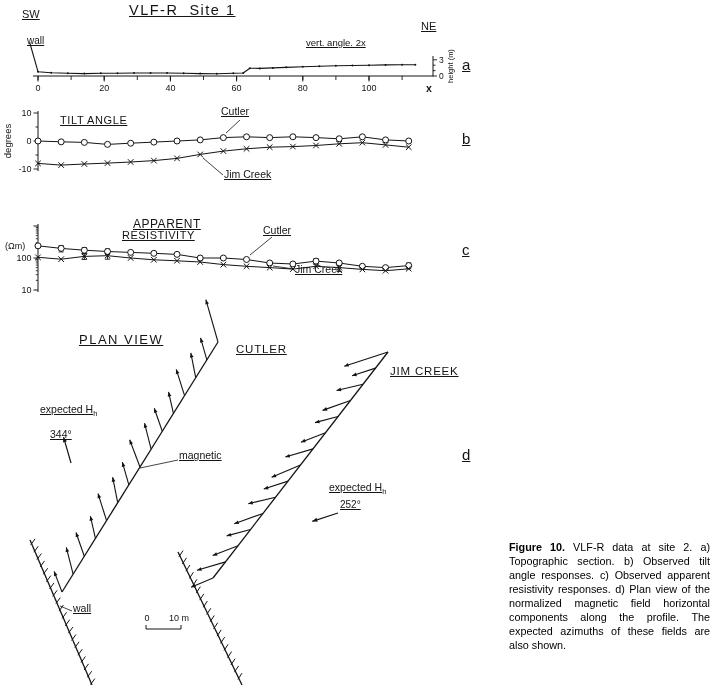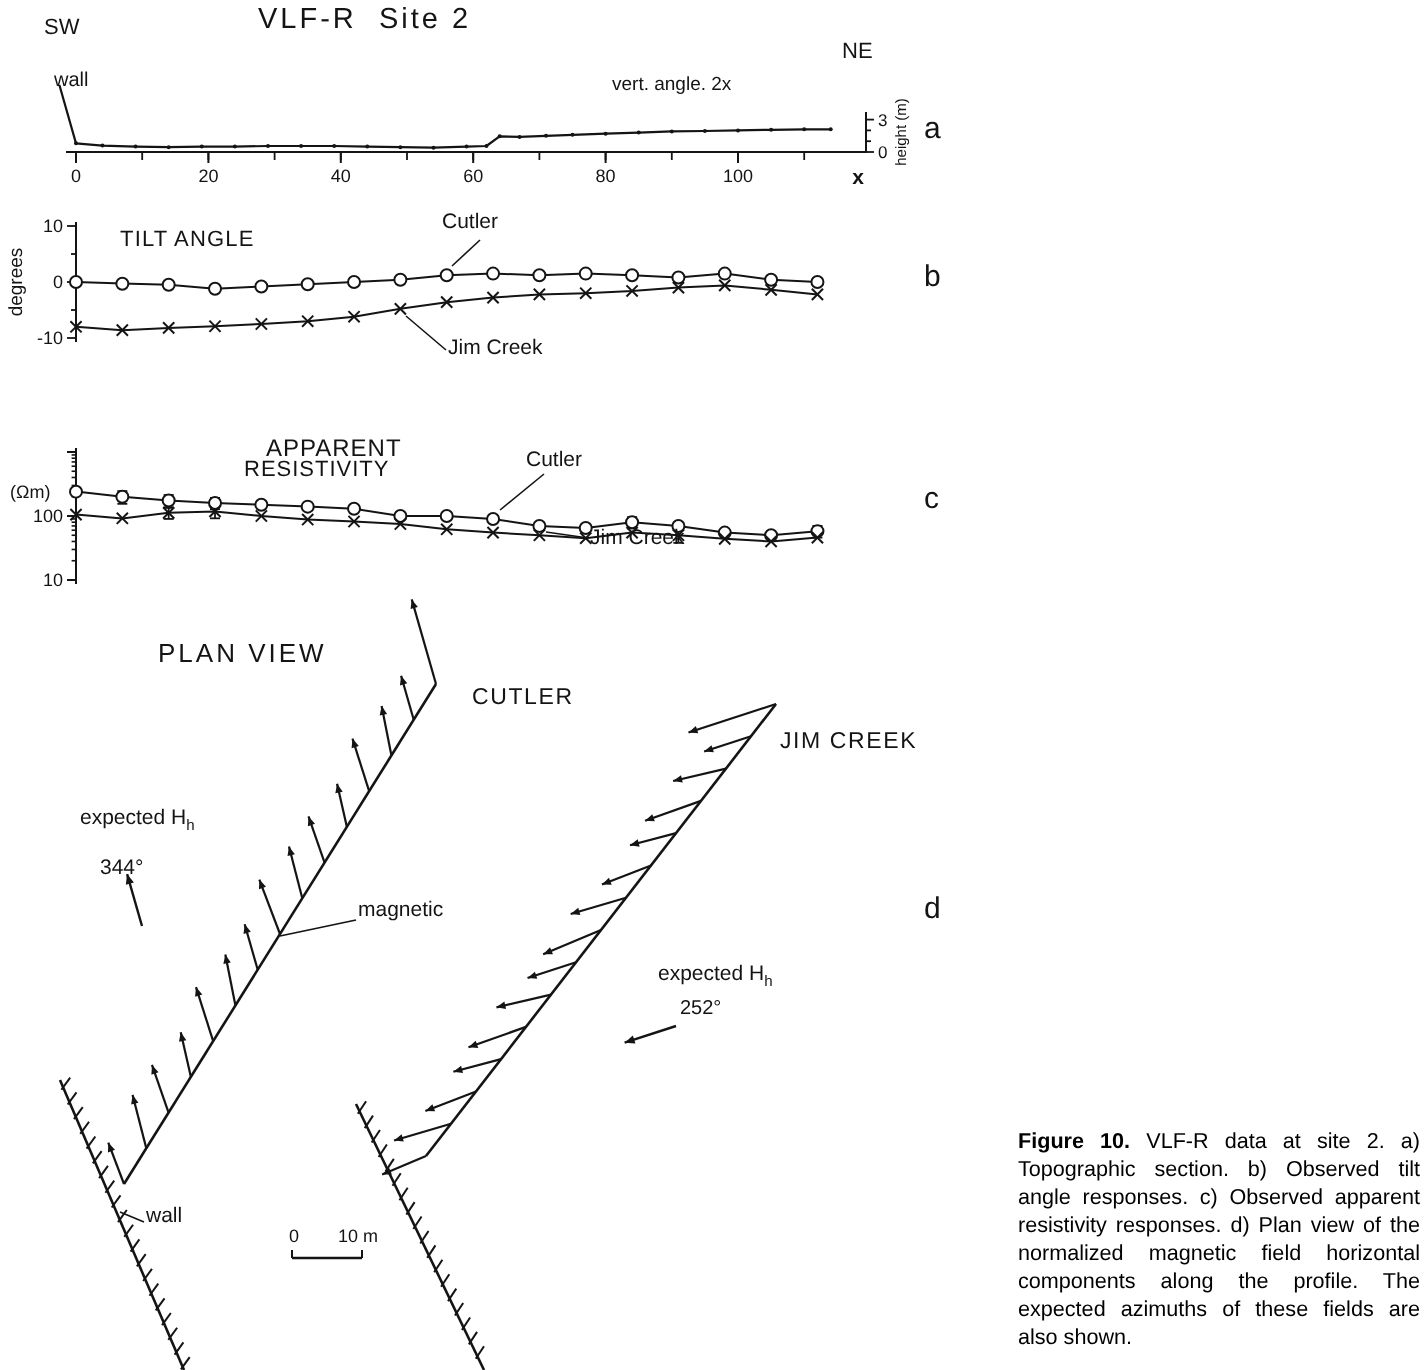--- a/index.html
+++ b/index.html
@@ -1,21 +1,21 @@
 <!DOCTYPE html>
 <html><head>
 <meta charset="utf-8">
 <style>
   html,body{margin:0;padding:0;background:#fff;}
   #figure{position:relative;width:713px;height:685px;background:#ffffff;overflow:hidden;
           font-family:"Liberation Sans",sans-serif;color:#141414;}
   #fig-svg{position:absolute;left:0;top:0;}
-  .lbl{position:absolute;white-space:pre;line-height:1;color:#141414;}
+  .lbl{position:absolute;white-space:pre;line-height:1;color:#141414;text-decoration:underline;}
   .letter{font-size:15px;}
-  .caption{position:absolute;left:509px;top:564px;width:201px;font-size:10.8px;line-height:1.3;
+  .caption{position:absolute;left:509px;top:540px;width:201px;font-size:10.8px;line-height:1.3;
            text-align:justify;color:#000;}
   .capb{font-weight:bold;}
   sub{font-size:0.72em;}
 </style>
 </head>
 <body>
 
 <div id="figure">
   <svg id="fig-svg" width="713" height="685">
       <g>
@@ -362,40 +362,40 @@
         <line x1="146" y1="629" x2="181" y2="629" stroke="#141414" stroke-width="1.2"></line>
         <line x1="146" y1="625" x2="146" y2="629" stroke="#141414" stroke-width="1"></line>
         <line x1="181" y1="625" x2="181" y2="629" stroke="#141414" stroke-width="1"></line>
         <text x="147" y="621" font-size="9" fill="#141414" text-anchor="middle" font-family="&quot;Liberation Sans&quot;,sans-serif">0</text>
         <text x="179" y="621" font-size="9" fill="#141414" text-anchor="middle" font-family="&quot;Liberation Sans&quot;,sans-serif">10 m</text>
         <line x1="178" y1="460" x2="140" y2="468" stroke="#141414" stroke-width="0.8"></line>
         <line x1="72" y1="611" x2="60" y2="606" stroke="#141414" stroke-width="0.8"></line>
       </g>
     </svg>
 
-  <div class="lbl" style="left:129px;top:3px;font-size:14.5px;letter-spacing:1.5px">VLF-R  Site 2</div>
+  <div class="lbl" style="left:129px;top:3px;font-size:14.5px;letter-spacing:1.5px">VLF-R  Site 1</div>
 
   <div class="lbl" style="left:22px;top:9px;font-size:11px">SW</div>
   <div class="lbl" style="left:421px;top:21px;font-size:11px">NE</div>
   <div class="lbl" style="left:27px;top:36px;font-size:10px">wall</div>
   <div class="lbl" style="left:306px;top:38px;font-size:9.5px">vert. angle. 2x</div>
   <div class="lbl letter" style="left:462px;top:57px">a</div>
 
   <div class="lbl" style="left:60px;top:115px;font-size:11px;letter-spacing:0.6px">TILT ANGLE</div>
   <div class="lbl" style="left:221px;top:106px;font-size:10.5px">Cutler</div>
   <div class="lbl" style="left:224px;top:169px;font-size:10.5px">Jim Creek</div>
   <div class="lbl letter" style="left:462px;top:131px">b</div>
 
   <div class="lbl" style="left:133px;top:218px;font-size:12px;letter-spacing:0.5px">APPARENT</div>
   <div class="lbl" style="left:122px;top:230px;font-size:11px;letter-spacing:0.5px">RESISTIVITY</div>
   <div class="lbl" style="left:263px;top:225px;font-size:10.5px">Cutler</div>
   <div class="lbl" style="left:295px;top:264px;font-size:10.5px">Jim Creek</div>
   <div class="lbl letter" style="left:462px;top:242px">c</div>
 
-  <div class="lbl" style="left:79px;top:320px;font-size:13px;letter-spacing:1.5px">PLAN VIEW</div>
+  <div class="lbl" style="left:79px;top:333px;font-size:13px;letter-spacing:1.5px">PLAN VIEW</div>
   <div class="lbl" style="left:236px;top:344px;font-size:11.5px;letter-spacing:0.8px">CUTLER</div>
   <div class="lbl" style="left:390px;top:366px;font-size:11.5px;letter-spacing:0.8px">JIM CREEK</div>
   <div class="lbl" style="left:40px;top:404px;font-size:10.5px"><span>expected H</span><sub>h</sub></div>
   <div class="lbl" style="left:50px;top:429px;font-size:10.5px">344°</div>
   <div class="lbl" style="left:179px;top:450px;font-size:10.5px">magnetic</div>
   <div class="lbl" style="left:329px;top:482px;font-size:10.5px"><span>expected H</span><sub>h</sub></div>
   <div class="lbl" style="left:340px;top:500px;font-size:10px">252°</div>
   <div class="lbl" style="left:73px;top:603px;font-size:10.5px">wall</div>
   <div class="lbl letter" style="left:462px;top:447px">d</div>
 

